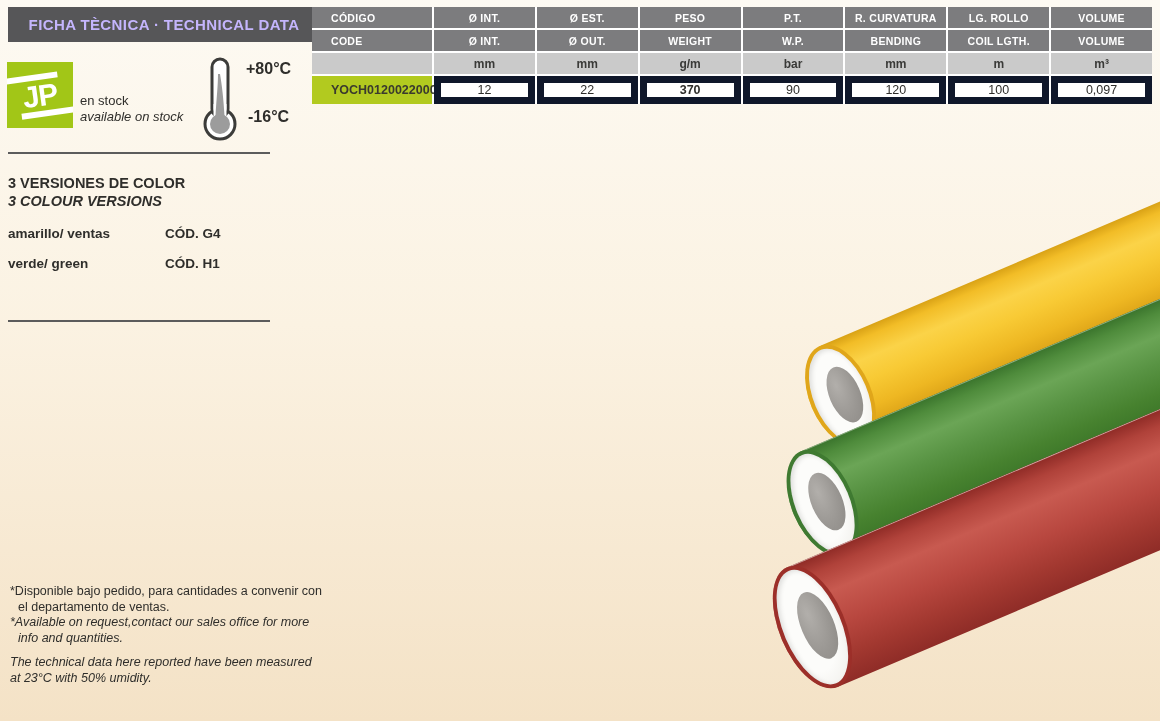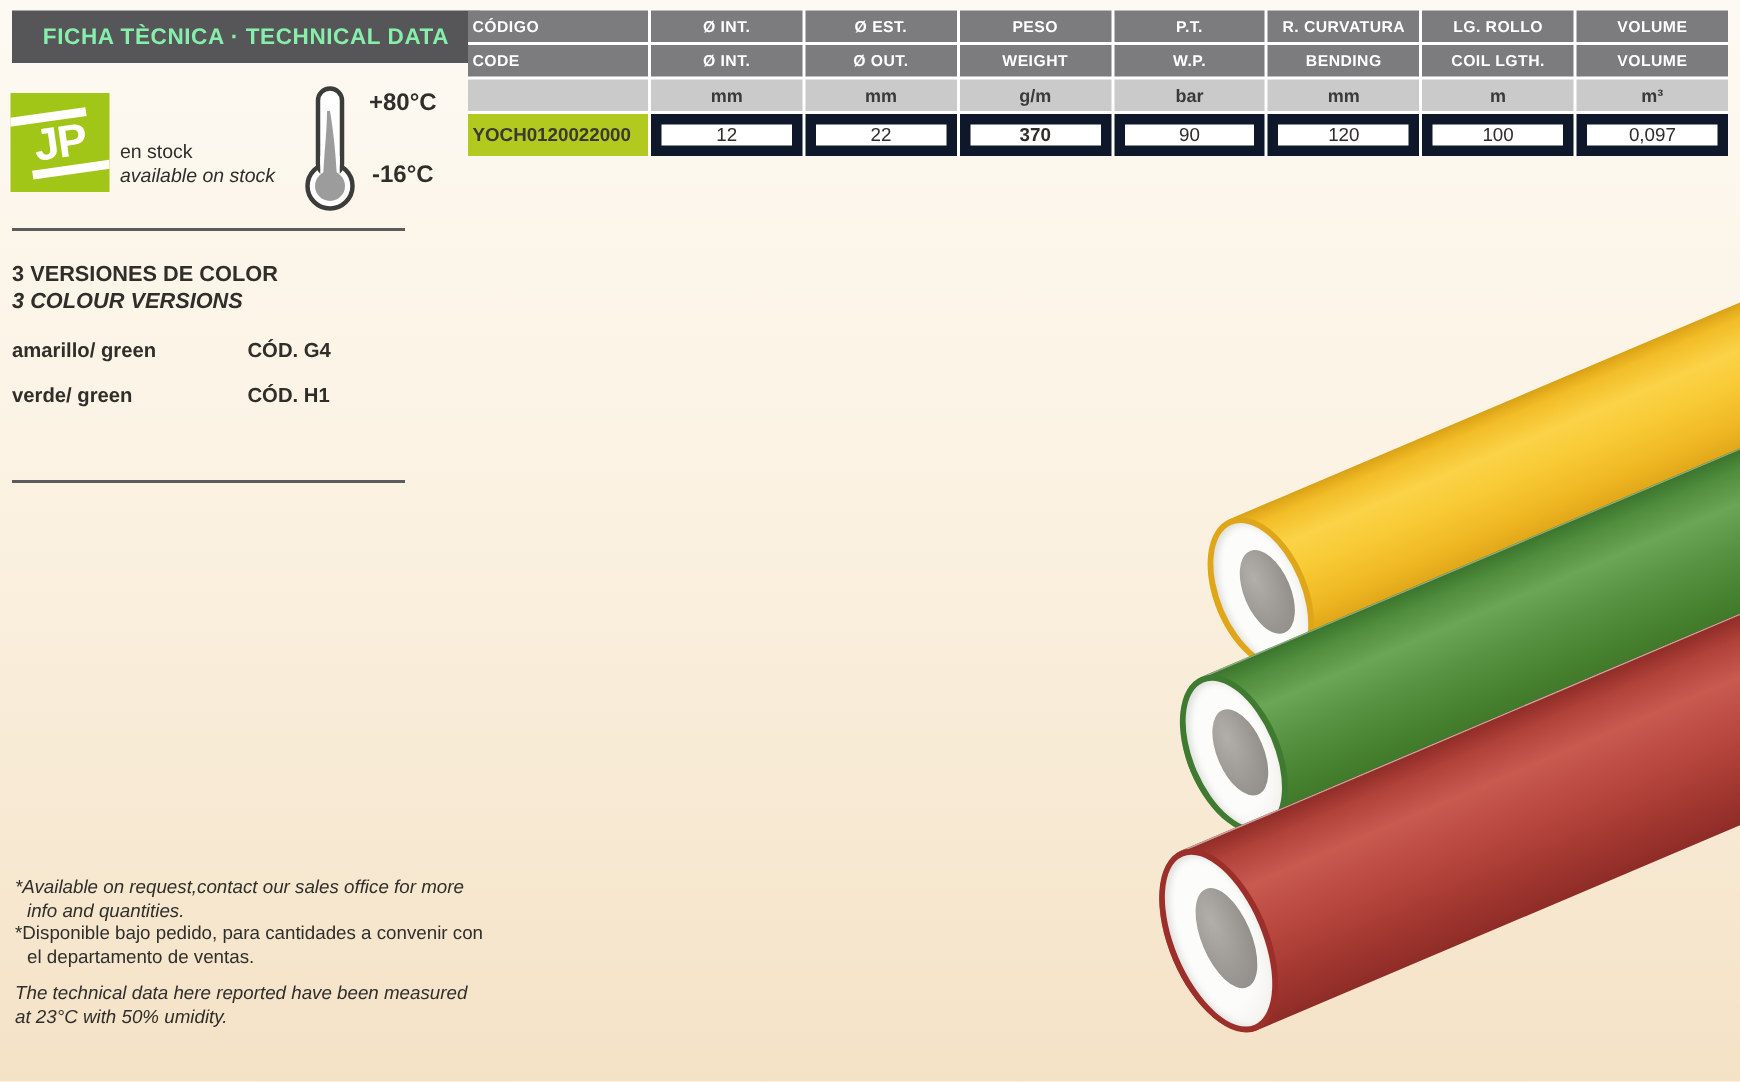--- a/index.html
+++ b/index.html
@@ -4,21 +4,21 @@
 <style>
   html,body{margin:0;padding:0;}
   body{font-family:"Liberation Sans", sans-serif; color:#2f2e2b;}
   .page{
     position:relative; width:1160px; height:721px; overflow:hidden;
     background:linear-gradient(180deg,#fdfaf3 0%,#fbf2e2 45%,#f4e2c6 100%);
   }
   
   .header-bar{
     position:absolute; left:8px; top:7px; width:312px; height:35px;
-    background:#565658; color:#86efac; text-align:center; line-height:35px;
+    background:#565658; color:#c4b5fd; text-align:center; line-height:35px;
     font-weight:bold; font-size:15px; letter-spacing:.4px;
   }
   
   .jp-box{position:absolute; left:7px; top:62px; width:66px; height:66px; background:#a2c617; overflow:hidden;}
   .jp-inner{position:absolute; inset:0; display:flex; flex-direction:column; align-items:center; justify-content:center; transform:rotate(-8deg);}
   .jp-bar{width:52px; height:6px; background:#fff;}
   .jp-bar.top{margin-left:-12px; margin-bottom:1px;}
   .jp-bar.bot{margin-left:10px; margin-top:0px;}
   .jp-text{color:#fff; font-weight:bold; font-size:30px; line-height:30px; letter-spacing:-1px;}
   .stock-text{position:absolute; left:80px; top:93px; font-size:13px; line-height:16px;}
@@ -44,21 +44,21 @@
   
   .tech-table{
     position:absolute; left:312px; top:7px; width:840px;
     display:grid; grid-template-columns:120px repeat(7,1fr);
     grid-auto-rows:auto; gap:2px; background:#fff;
   }
   .cell{display:flex; align-items:center; justify-content:center; text-align:center;}
   .th{background:#7c7c7e; color:#fff; font-weight:bold; font-size:10.5px; letter-spacing:.3px; height:21px;}
   .tu{background:#cacaca; color:#3a3a38; font-weight:bold; font-size:12px; height:21px;}
   .td{background:#fff; border:7px solid #0f172a; font-size:12.5px; height:28px; box-sizing:border-box;}
-  .first{justify-content:flex-start; text-align:center; padding-left:3px;}
+  .first{justify-content:flex-start; text-align:center; padding-left:19px;}
   .code-cell{background:#b2ca1f; border:none; font-weight:bold; font-size:12.5px; color:#3a3a2e;}
   .bold{font-weight:bold;}
   
   .hoses{position:absolute; inset:0; pointer-events:none;}
   .hose{position:absolute; transform-origin:0 50%;}
   .hose-yellow{left:812px; top:354px; width:560px; height:108px; transform:rotate(-23deg); z-index:1;}
   .hose-green {left:794px; top:459px; width:560px; height:112px; transform:rotate(-23deg); z-index:2;}
   .hose-red   {left:782px; top:575px; width:580px; height:130px; transform:rotate(-23deg); z-index:3;}
   .hose-body{position:absolute; left:0; top:0; right:0; bottom:0; border-radius:34px 0 0 34px / 50% 0 0 50%;}
   .hose-yellow .hose-body{background:linear-gradient(to bottom,#d9a216 0%,#f2bd27 9%,#fbd348 27%,#f8ca35 46%,#eeb722 70%,#d79d14 92%,#c68f10 100%);}
@@ -107,32 +107,32 @@
 
   <div class="rule r1"></div>
   <div class="rule r2"></div>
 
   <div class="versions-title">
     <div>3 VERSIONES DE COLOR</div>
     <div class="it">3 COLOUR VERSIONS</div>
   </div>
   <div class="color-list">
     <div class="color-row">
-      <span>amarillo/ green</span>
+      <span>amarillo/ ventas</span>
       <span>CÓD. G4</span>
     </div>
     <div class="color-row">
       <span>verde/ green</span>
       <span>CÓD. H1</span>
     </div>
   </div>
 
   <div class="footnotes">
+    <p class="fn-hang">*Disponible bajo pedido, para cantidades a convenir con el departamento de ventas.</p>
     <p class="fn-hang fn-it">*Available on request,contact our sales office for more info and quantities.</p>
-    <p class="fn-hang">*Disponible bajo pedido, para cantidades a convenir con el departamento de ventas.</p>
     <div class="fn-gap"></div>
     <p class="fn-it">The technical data here reported have been measured at 23°C with 50% umidity.</p>
   </div>
 
   <div class="tech-table">
 
     <div class="cell th first">CÓDIGO</div>
     <div class="cell th">Ø INT.</div>
     <div class="cell th">Ø EST.</div>
     <div class="cell th">PESO</div>

